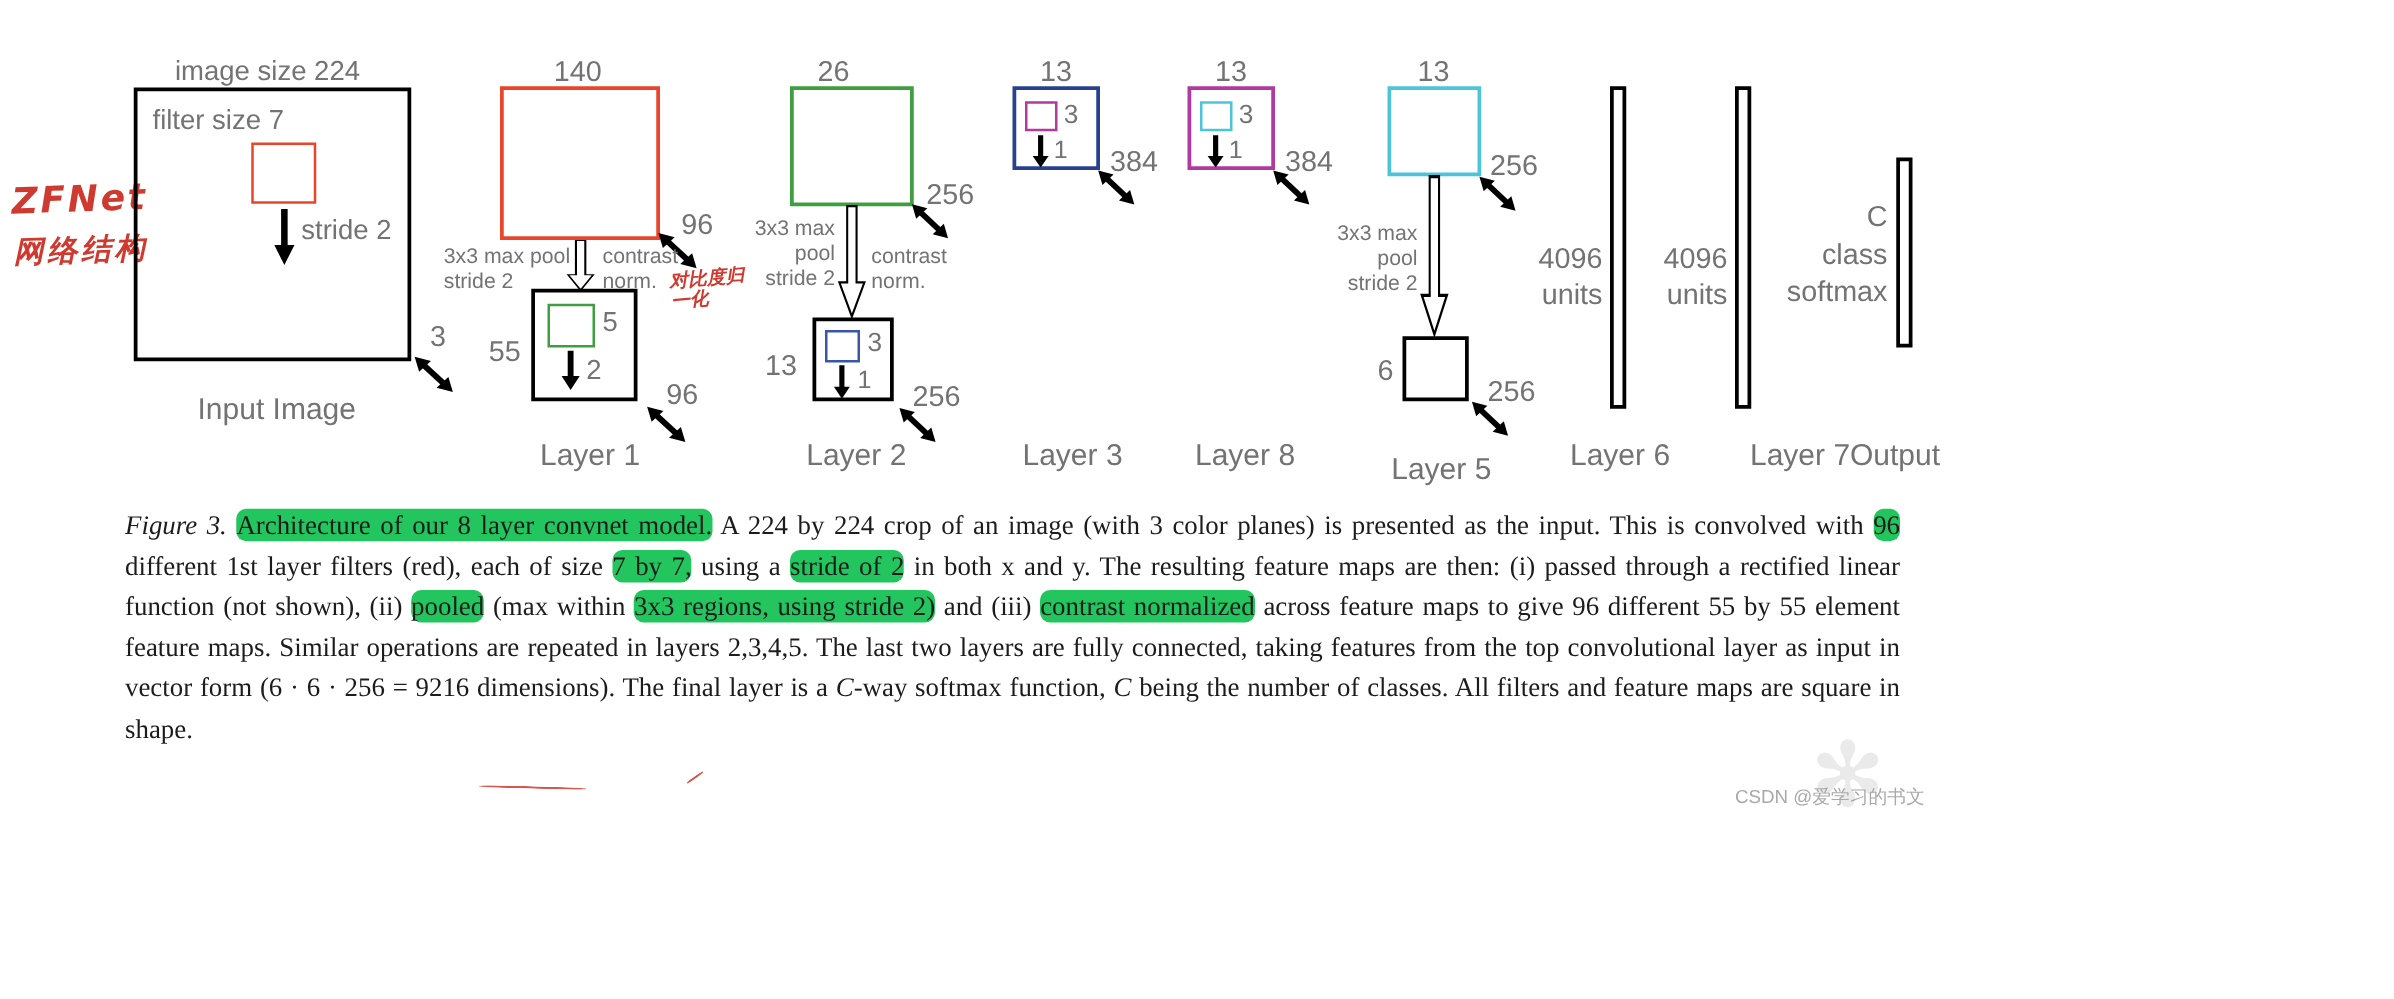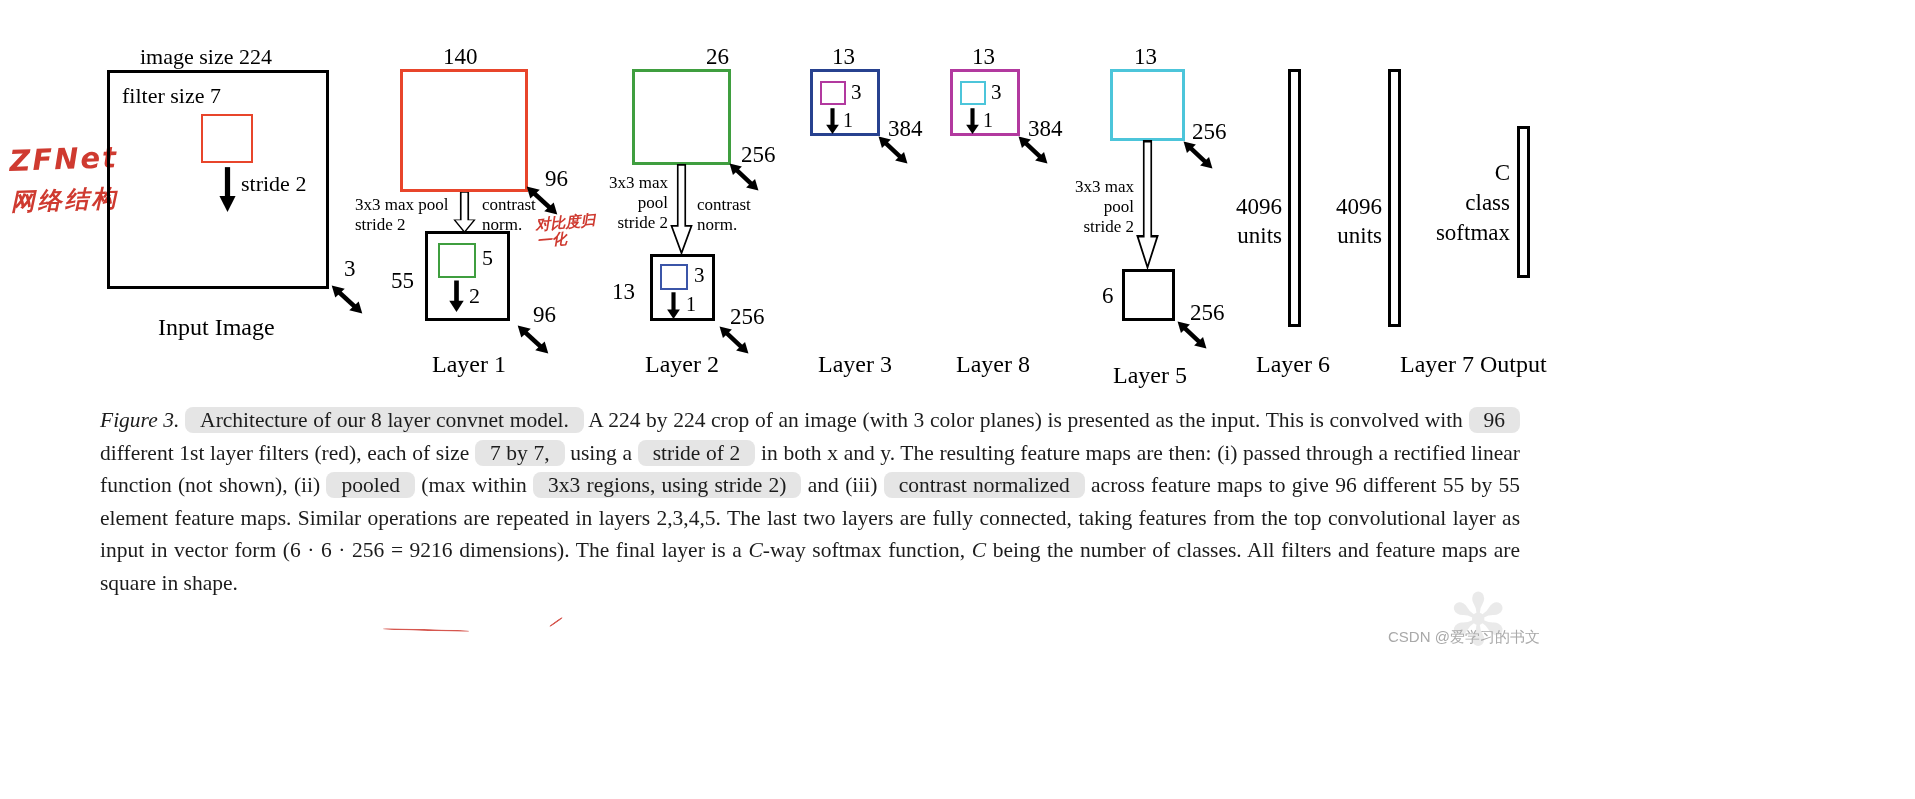--- a/index.html
+++ b/index.html
@@ -1,20 +1,20 @@
 <!DOCTYPE html>
 <html><head>
 <meta charset="utf-8">
 <style>
   * { margin:0; padding:0; box-sizing:border-box; }
   html,body { background:#ffffff; }
   .screen { position:relative; width:1915px; height:799px; background:#fff; overflow:hidden;
             font-family:"Liberation Sans", sans-serif; color:#121212; }
 
-  .lbl  { position:absolute; font-size:23px; line-height:1.15; white-space:pre-line; color:#000000;font-family:Liberation Serif, serif; }
+  .lbl  { position:absolute; font-size:23px; line-height:1.15; white-space:pre-line; color:#737373; }
   .sm   { font-size:17px; line-height:20px; }
   .name { font-size:24px; }
   .box  { position:absolute; border:3px solid #000; background:transparent; }
   .box2 { border-width:2.5px; }
   .c-red     { border-color:#e8452b; }
   .c-green   { border-color:#3f9e3f; }
   .c-navy    { border-color:#27418f; }
   .c-blue    { border-color:#3b55a8; }
   .c-magenta { border-color:#b2399f; }
   .c-cyan    { border-color:#4cc5da; }
@@ -24,21 +24,21 @@
   .hw { position:absolute; color:#cf3a30; font-style:italic; font-weight:bold;
         font-family:"DejaVu Sans", sans-serif; transform:rotate(-2deg); }
   .hw .l1 { font-size:29px; letter-spacing:2px; }
   .hw .l2 { font-size:24px; margin-top:8px; letter-spacing:3px; }
   .hw-note { position:absolute; color:#cf3a30; font-size:15px; font-style:italic; font-weight:bold;
              font-family:"DejaVu Sans", sans-serif; transform:rotate(-5deg); width:70px; line-height:16px; }
 
   .caption { position:absolute; left:100px; top:404px; width:1420px;
              font-family:"Liberation Serif", serif; font-size:21.5px; line-height:32.5px;
              text-align:justify; color:#1c1c1c; }
-  .caption .hl { background:#e5e5e5; border-radius:8px; padding:1px 15px;
+  .caption .hl { background:#22c55e; border-radius:8px; padding:1px 0;
                  box-decoration-break:clone; -webkit-box-decoration-break:clone; }
   .caption .italic { font-style:italic; }
 
   .watermark { position:absolute; left:1388px; top:628px; color:#a9a9a9; font-size:15px;
                font-family:"Liberation Sans", sans-serif; }
   .wm-ghost  { position:absolute; left:1448px; top:578px; font-size:72px; color:rgba(185,185,185,0.30);
                font-family:"DejaVu Sans", sans-serif; }
 
   .redmark { position:absolute; border-bottom:2.5px solid rgba(207,58,48,0.85); border-radius:45%; }
 </style>
@@ -103,21 +103,21 @@
   <svg class="arr" style="left:448px; top:279px;" width="17" height="33">
       <use href="#sym-down-arrow"></use>
     </svg>
   <div class="lbl" style="left:469px; top:283px; font-size:22px;">2</div>
   <div class="lbl" style="left:533px; top:302px;">96</div>
   <svg class="arr" style="left:515px; top:323px;" width="36" height="33">
       <use href="#sym-diag-arrow"></use>
     </svg>
   <div class="lbl name" style="left:432px; top:351px;">Layer 1</div>
 
-  <div class="lbl" style="left:706px; top:44px;">26</div>
+  <div class="lbl" style="left:654px; top:44px;">26</div>
   <div class="box c-green" style="left:632px; top:69px; width:99px; height:96px;"></div>
   <div class="lbl" style="left:741px; top:142px;">256</div>
   <svg class="arr" style="left:727px; top:161px;" width="34" height="32">
       <use href="#sym-diag-arrow"></use>
     </svg>
 
   <div class="lbl sm" style="left:596px; top:173px; width:72px; text-align:right;">3x3 max
 pool
 stride 2</div>
   <svg class="arr" style="left:669px; top:164px;" width="25" height="91" viewBox="0 0 30 100" preserveAspectRatio="none">

